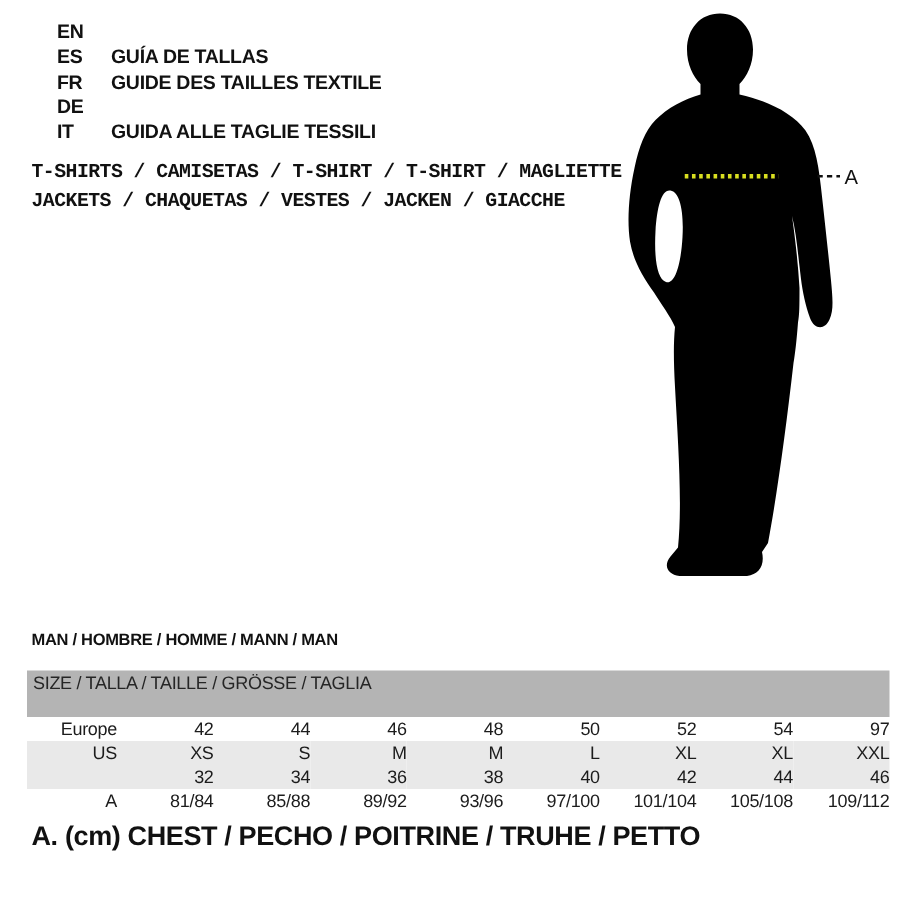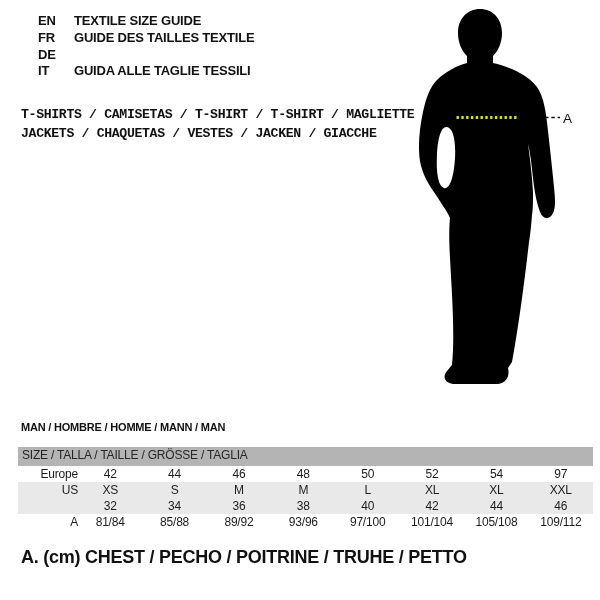--- a/index.html
+++ b/index.html
@@ -22,36 +22,39 @@
   
   .figure-svg{left:0;top:0;}
 
   
   .section-title{left:21px;top:421px;font-weight:bold;font-size:11px;letter-spacing:-0.2px;white-space:nowrap;}
 
   
   .size-table{left:18px;top:447px;width:575px;border-collapse:collapse;table-layout:fixed;font-size:12px;}
   .size-table th.bar{
     background:#b4b4b4;font-weight:normal;text-align:left;
-    padding:0 0 4px 4px;height:15px;font-size:12px;color:#262626;letter-spacing:-0.2px;
+    padding:0 0 16px 4px;height:15px;font-size:12px;color:#262626;letter-spacing:-0.2px;
   }
-  .size-table td{height:16px;padding:0;text-align:center;color:#1c1c1c;letter-spacing:-0.2px;}
+  .size-table td{height:16px;padding:0;text-align:right;color:#1c1c1c;letter-spacing:-0.2px;}
   .size-table td.rowlabel{text-align:right;padding-left:3px;}
   .size-table tr.band td{background:#e9e9e9;}
 
   
   .footnote{left:21px;top:547px;font-weight:bold;font-size:18px;letter-spacing:-0.25px;white-space:nowrap;}
 </style>
 </head>
 <body>
 
 <div class="abs lang-block">
   <div class="lang-row">
     <span class="lang-code">EN</span>
-    <span class="lang-label">TEXTILE SIZE GUIDE</span>
+  </div>
+  <div class="lang-row">
+    <span class="lang-code">ES</span>
+    <span class="lang-label">GUÍA DE TALLAS</span>
   </div>
   <div class="lang-row">
     <span class="lang-code">FR</span>
     <span class="lang-label">GUIDE DES TAILLES TEXTILE</span>
   </div>
   <div class="lang-row">
     <span class="lang-code">DE</span>
   </div>
   <div class="lang-row">
     <span class="lang-code">IT</span>

